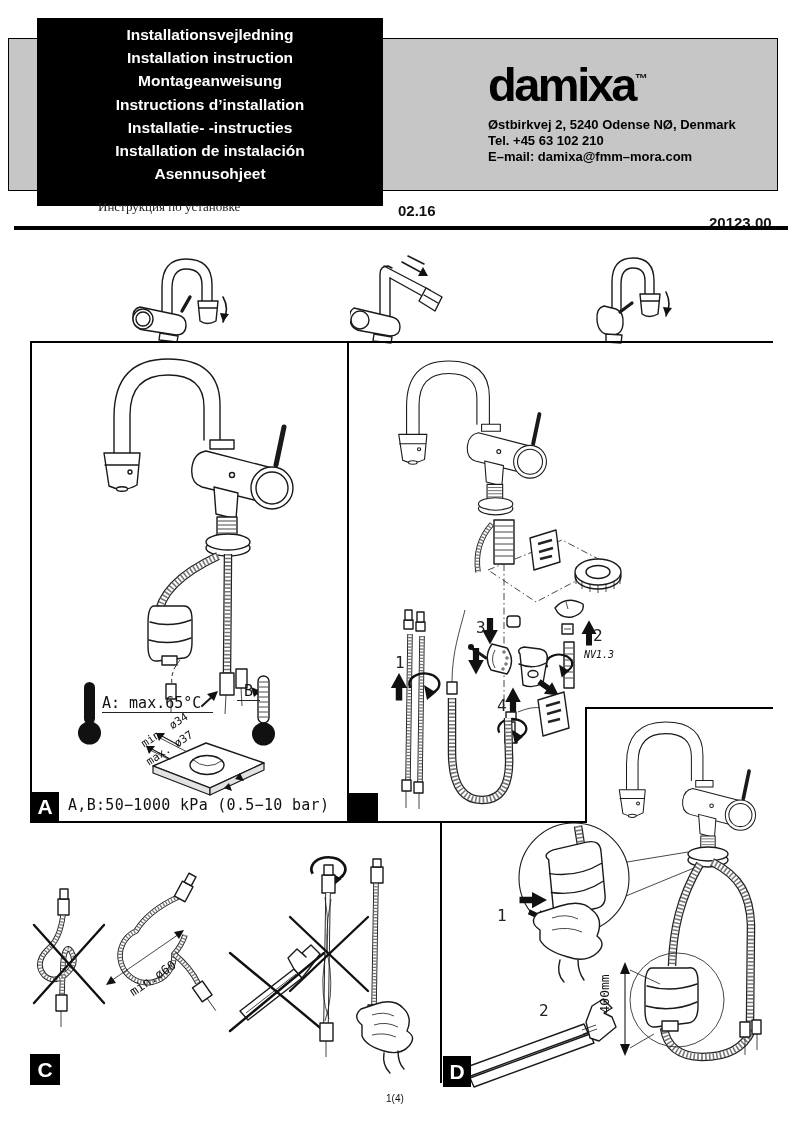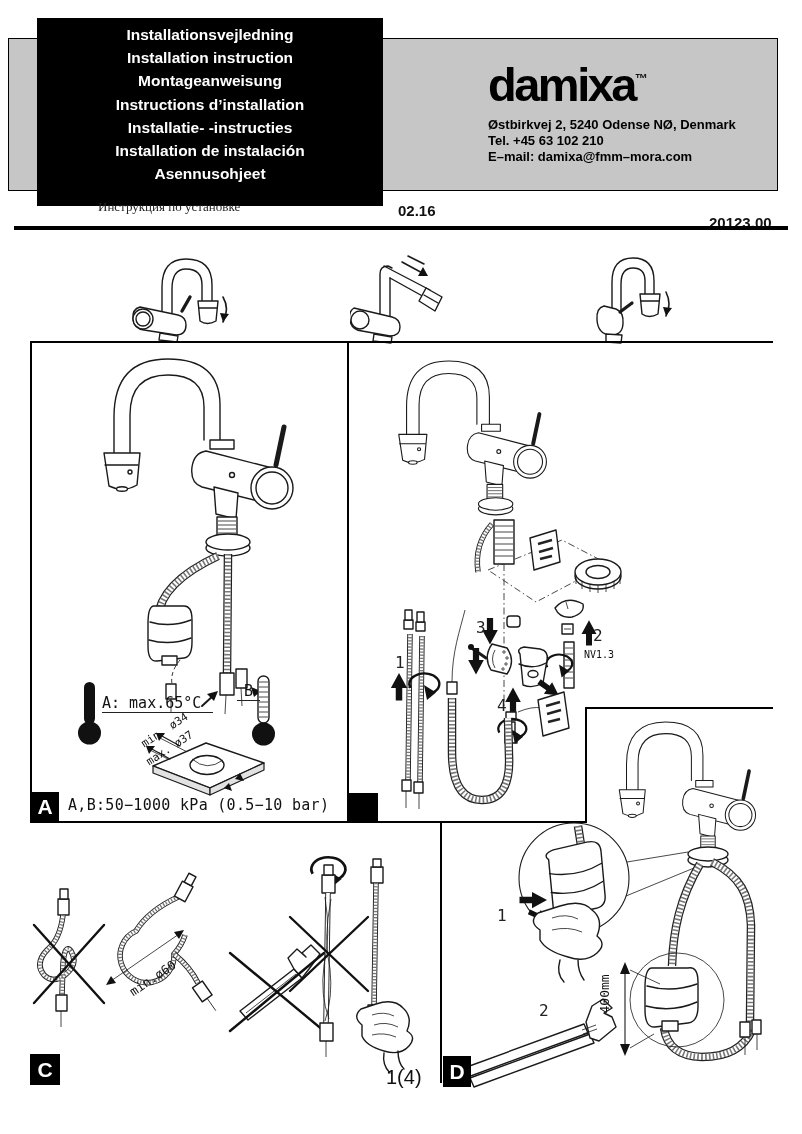--- a/index.html
+++ b/index.html
@@ -344,21 +344,21 @@
     <line class="th" x1="54" y1="279" x2="54" y2="296"></line>
       <line class="th" x1="67" y1="281" x2="67" y2="297"></line>
     <use href="#arr" class="blk" transform="translate(47,176) scale(1.25)"></use>
     <use href="#rot" transform="translate(72,170) scale(1.5)"></use>
   </svg>
 
   <div class="abs num" style="left:395px;top:653px;">1</div>
   <div class="abs num" style="left:593px;top:626px;">2</div>
   <div class="abs num" style="left:476px;top:618px;">3</div>
   <div class="abs num" style="left:497px;top:696px;">4</div>
-  <div class="abs mono" style="left:584px;top:649px;font-size:10px;">NV1.3</div>
+  <div class="abs mono" style="left:584px;top:649px;font-size:10px;font-style:italic;">NV1.3</div>
   <div class="abs" style="left:349px;top:793px;width:29px;height:29px;background:#000;"></div>
 
   <svg class="abs" style="left:32px;top:855px;" width="405" height="228" viewBox="0 0 405 228">
 
     <rect class="fw" x="26" y="44" width="11" height="16"></rect>
       <rect class="fw" x="28" y="34" width="8" height="10"></rect>
     <path class="hb2" d="M31,60 Q28,84 16,94 Q2,108 12,120 Q21,129 33,120 Q47,109 39,96 Q33,88 31,108 L30,140"></path>
     <path class="hw2" d="M31,60 Q28,84 16,94 Q2,108 12,120 Q21,129 33,120 Q47,109 39,96 Q33,88 31,108 L30,140"></path>
     <path class="ht2" d="M31,60 Q28,84 16,94 Q2,108 12,120 Q21,129 33,120 Q47,109 39,96 Q33,88 31,108 L30,140"></path>
     <rect class="fw" x="24" y="140" width="11" height="16"></rect>
@@ -482,15 +482,15 @@
         <line x1="142" y1="330" x2="156" y2="325"></line>
         <line x1="143" y1="334" x2="157" y2="329"></line>
       </g>
   </svg>
 
   <div class="abs num" style="left:497px;top:906px;">1</div>
   <div class="abs num" style="left:539px;top:1001px;">2</div>
   <div class="abs mono" style="left:576px;top:978px;width:56px;font-size:13px;transform:rotate(-90deg);transform-origin:center;">400mm</div>
   <div class="abs marker" style="left:443px;top:1056px;width:28px;height:31px;">D</div>
 
-  <div class="abs" style="left:386px;top:1066px;font-size:20px;">1(4)</div>
+  <div class="abs" style="left:386px;top:1093px;font-size:10px;">1(4)</div>
 
 </div>
 
 </body></html>

